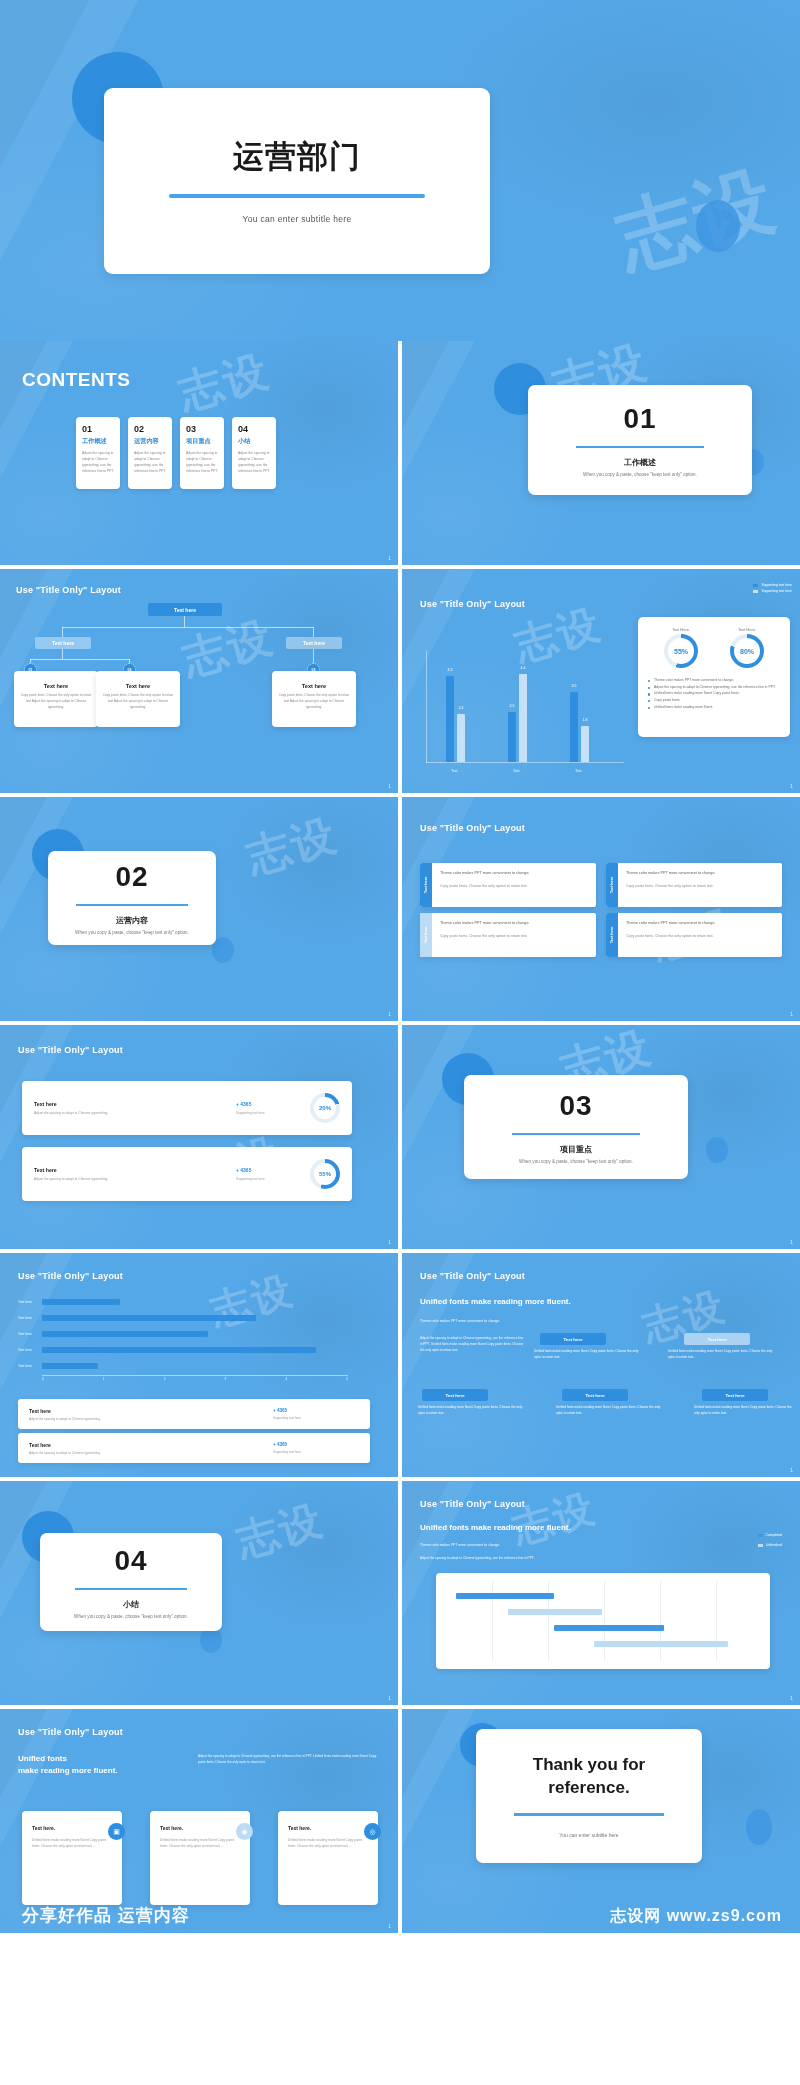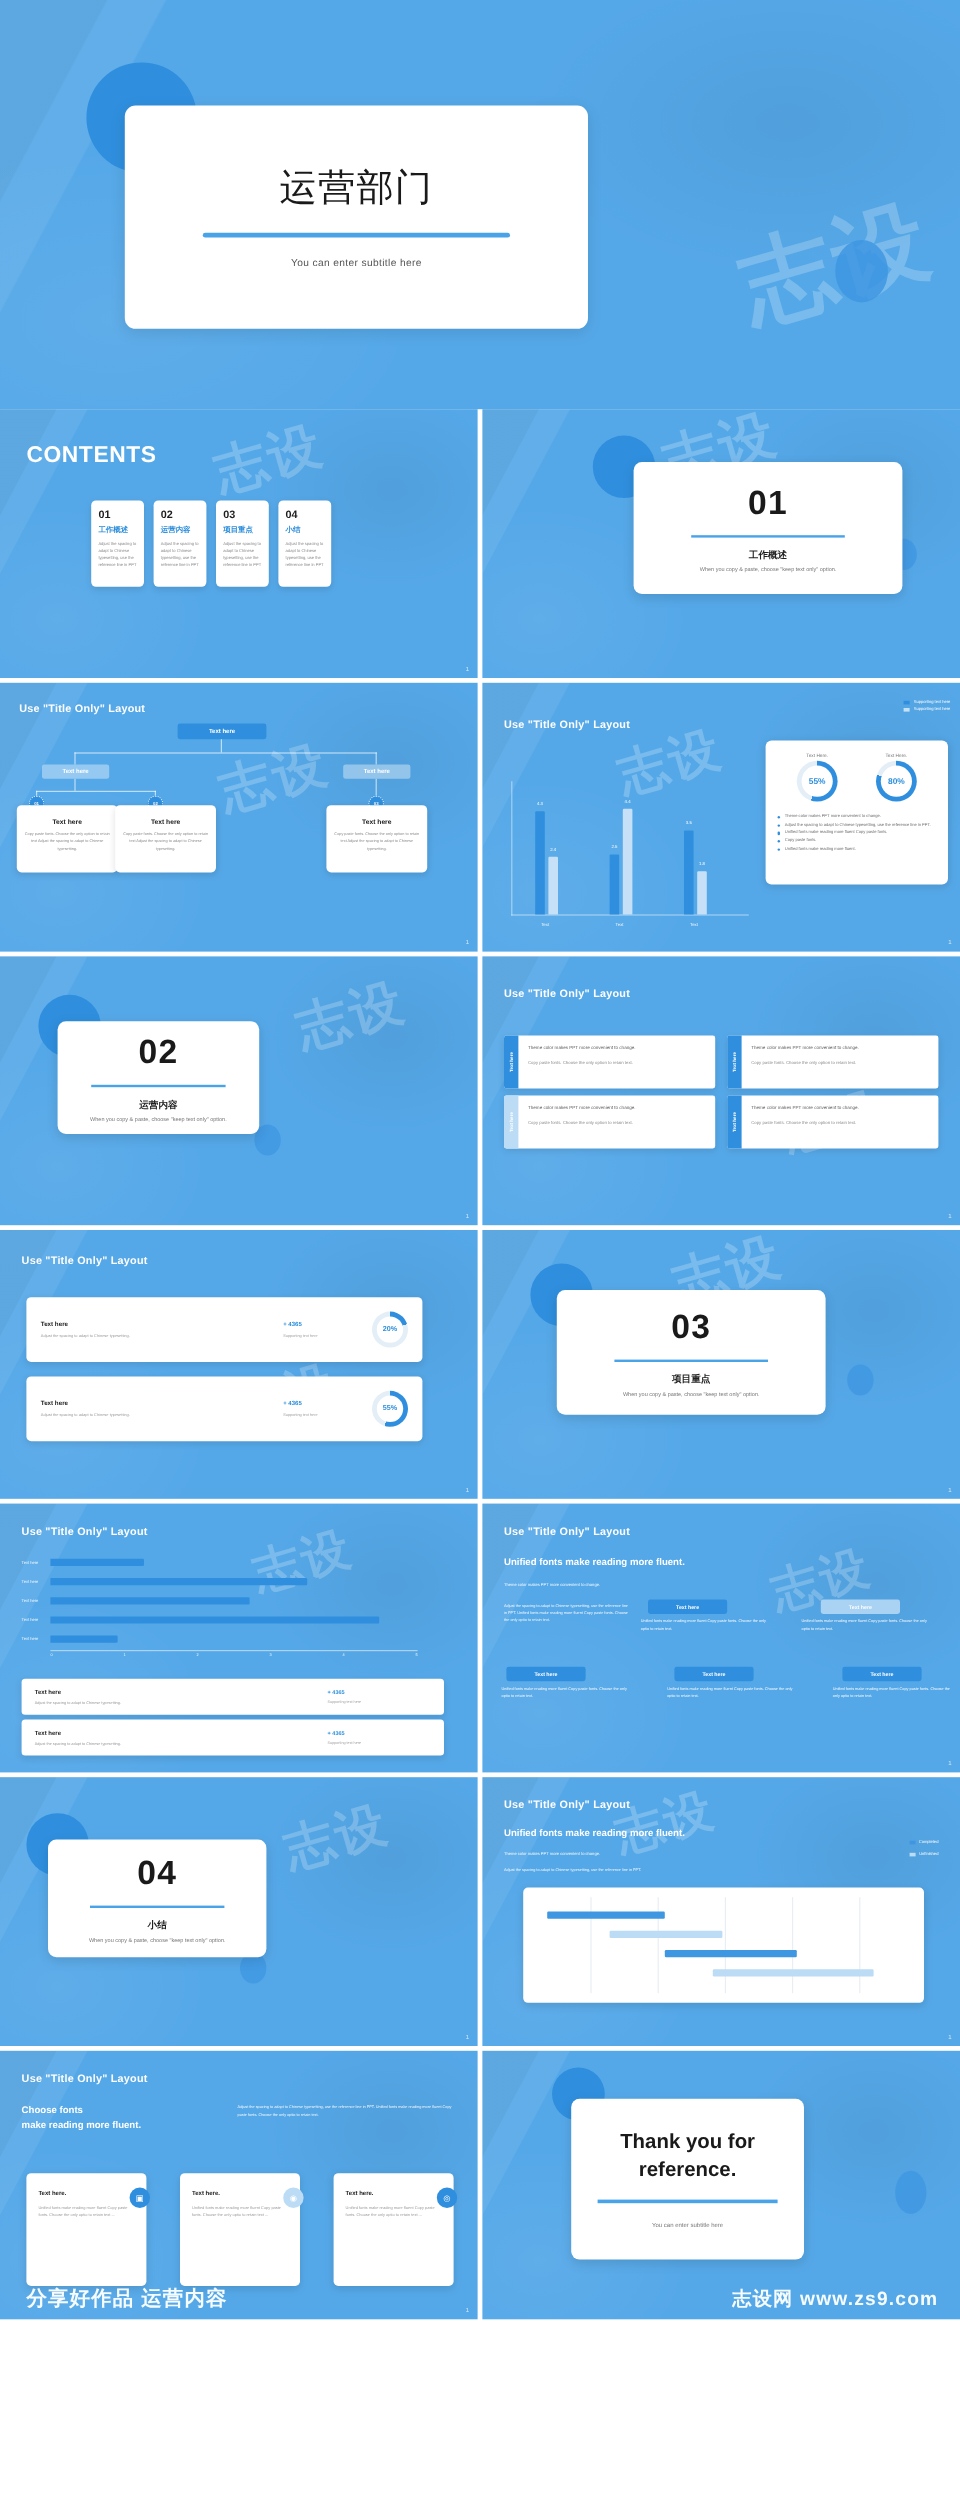--- a/index.html
+++ b/index.html
@@ -56,21 +56,21 @@
   }
   .cover-card {
     position: absolute; left: 104px; top: 88px;
     width: 386px; height: 186px;
     background: #fff; border-radius: 9px;
     box-shadow: 0 3px 12px rgba(0,0,0,.10);
     display: flex; flex-direction: column;
     align-items: center; justify-content: center;
   }
   .cover-title {
-    font-size: 31px; font-weight: 400; color: #1a1a1a;
+    font-size: 31px; font-weight: 700; color: #1a1a1a;
     line-height: 1.22; text-align: center; letter-spacing: 1px;
   }
   .cover-rule {
     width: 256px; height: 4px; background: #49a3e8;
     margin: 18px 0 16px; border-radius: 2px;
   }
   .cover-sub { font-size: 8.5px; color: #555; letter-spacing: .3px; }
   .cover-dot-r {
     position: absolute; right: 60px; top: 200px;
     width: 44px; height: 52px; border-radius: 50%;
@@ -693,21 +693,21 @@
       <div class="pgnum">1</div>
     </div>
   </div>
 
   <div class="row" style="margin-bottom:0;">
 
     <div class="slide">
       <div class="bgtex"></div>
       <div class="slide-h" style="left:18px;top:18px;">Use "Title Only" Layout</div>
       <div style="position:absolute;left:18px;top:44px;font-size:8px;font-weight:700;color:#fff;line-height:1.5;">
-        <div>Choose fonts</div>
+        <div>Unified fonts</div>
         <div>make reading more fluent.</div>
       </div>
       <div style="position:absolute;left:198px;top:44px;width:180px;font-size:3.2px;line-height:1.95;color:rgba(255,255,255,.92);">Adjust the spacing to adapt to Chinese typesetting, use the reference line in PPT. Unified fonts make reading more fluent Copy paste fonts. Choose the only optio to retain text.</div>
 
       <div class="iccard" style="left:22px;top:102px;width:100px;height:94px;">
         <div class="t">Text here.</div>
         <div class="d">Unified fonts make reading more fluent Copy paste fonts. Choose the only optio to retain text ...</div>
       </div>
       <div class="icbadge" style="left:108px;top:114px;">▣</div>
 
@@ -724,21 +724,21 @@
       <div class="icbadge" style="left:364px;top:114px;">◎</div>
 
       <div class="foot-wm">分享好作品 运营内容</div>
       <div class="pgnum">1</div>
     </div>
 
     <div class="slide">
       <div class="bgtex"></div>
       <div class="sec-circle" style="left:58px;top:14px;width:44px;height:44px;"></div>
       <div class="sec-dot-s" style="right:28px;top:100px;width:26px;height:36px;"></div>
-      <div class="sec-card" style="left:74px;top:40px;width:194px;height:134px;">
+      <div class="sec-card" style="left:74px;top:20px;width:226px;height:134px;">
         <div class="thx-title">
           <div>Thank you for</div>
           <div>reference.</div>
         </div>
         <div class="sec-rule" style="width:150px;height:3px;margin:14px 0 12px;"></div>
         <div class="sec-en" style="font-size:5px;">You can enter subtitle here</div>
       </div>
       <div class="foot-wm right">志设网 www.zs9.com</div>
     </div>
   </div>

